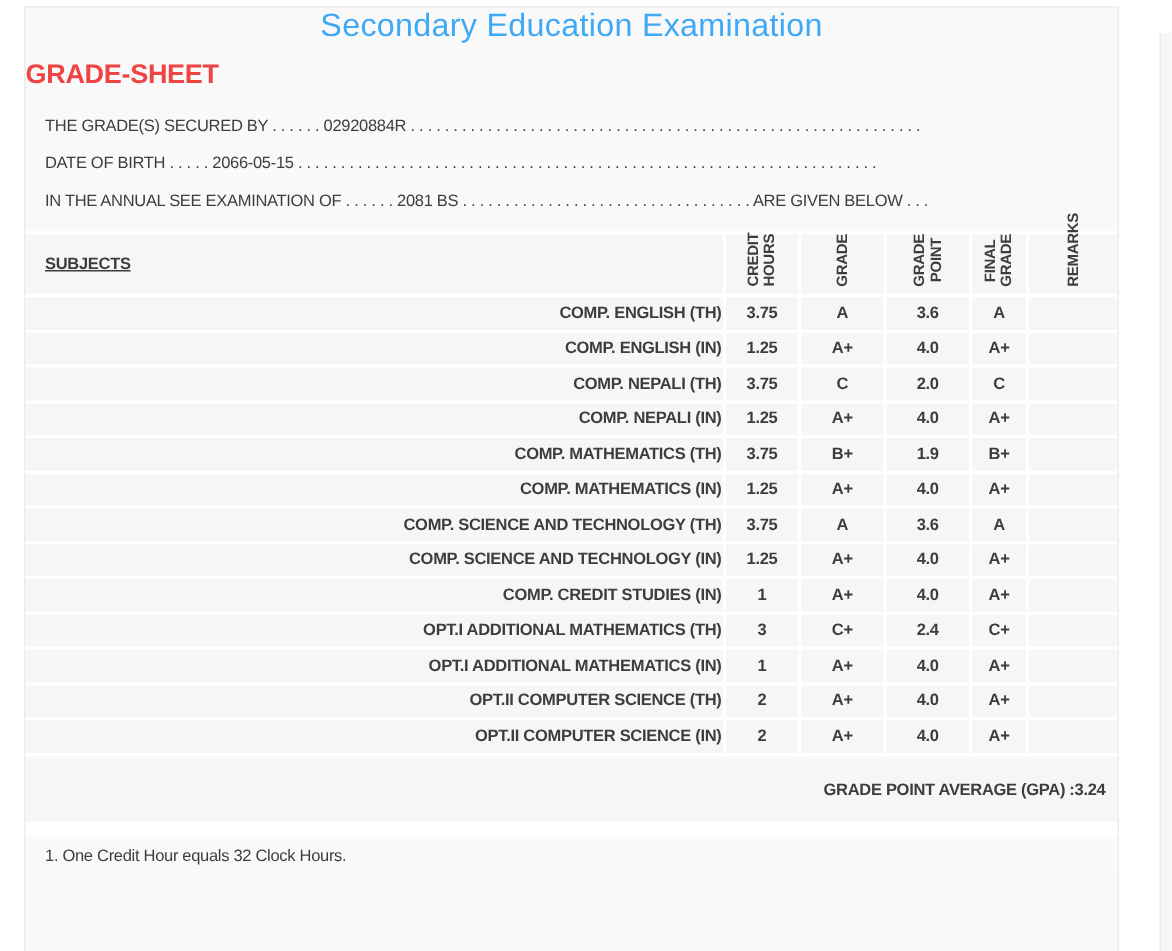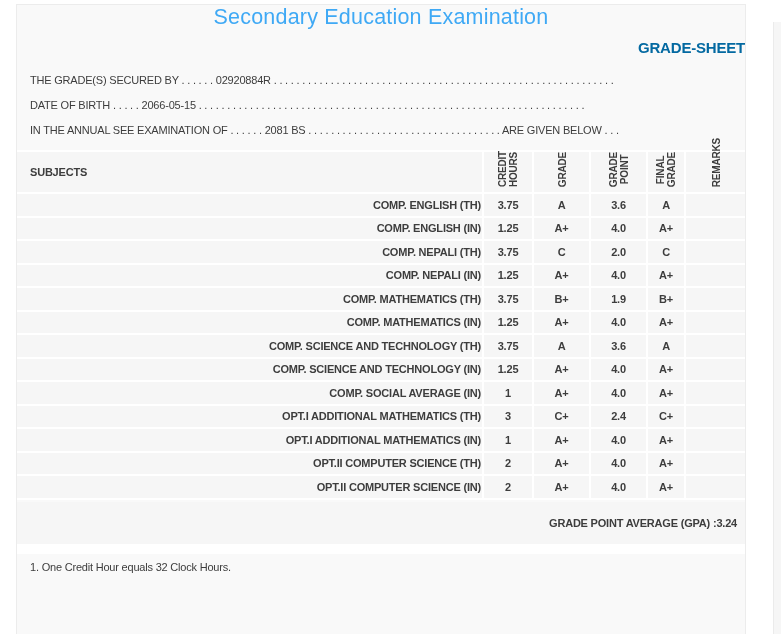--- a/index.html
+++ b/index.html
@@ -21,26 +21,26 @@
     border-bottom: 0;
   }
   .title {
     text-align: center;
     color: #3fa9f5;
     font-size: 21.5px;
     font-weight: normal;
     letter-spacing: 0.2px;
   }
   .subtitle {
-    text-align: right;
-    font-weight: bold;
-    font-size: 15px;
+    text-align: left;
+    font-weight: bold;
+    font-size: 18px;
     margin-top: 9px;
     letter-spacing: -0.2px;
-    color: #0369a1;
+    color: #ef4444;
   }
   .info { margin-top: 12px; padding: 0 14px 0 13px; }
   .info-line {
     white-space: nowrap;
     overflow: hidden;
     font-weight: normal;
     font-size: 11px;
     letter-spacing: -0.2px;
     line-height: 25px;
     color: #3d3d3d;
@@ -58,20 +58,21 @@
     letter-spacing: -0.2px;
     color: #3d3d3d;
   }
   thead th {
     height: 42px;
     border-left: 2px solid #fff;
     border-top: 2px solid #fff;
     border-bottom: 2px solid #fff;
     position: relative;
     overflow: visible;
+    text-decoration: underline;
   }
   thead th.subjects-th {
     border-left: 0;
     text-align: left;
     padding-left: 13px;
     vertical-align: middle;
   }
   .vert {
     position: absolute;
     bottom: 5px;
@@ -228,21 +229,21 @@
   </tr>
         <tr>
     <td class="subject-cell">COMP. SCIENCE AND TECHNOLOGY (IN)</td>
     <td>1.25</td>
     <td>A+</td>
     <td>4.0</td>
     <td>A+</td>
     <td></td>
   </tr>
         <tr>
-    <td class="subject-cell">COMP. SOCIAL AVERAGE (IN)</td>
+    <td class="subject-cell">COMP. CREDIT STUDIES (IN)</td>
     <td>1</td>
     <td>A+</td>
     <td>4.0</td>
     <td>A+</td>
     <td></td>
   </tr>
         <tr>
     <td class="subject-cell">OPT.I ADDITIONAL MATHEMATICS (TH)</td>
     <td>3</td>
     <td>C+</td>

